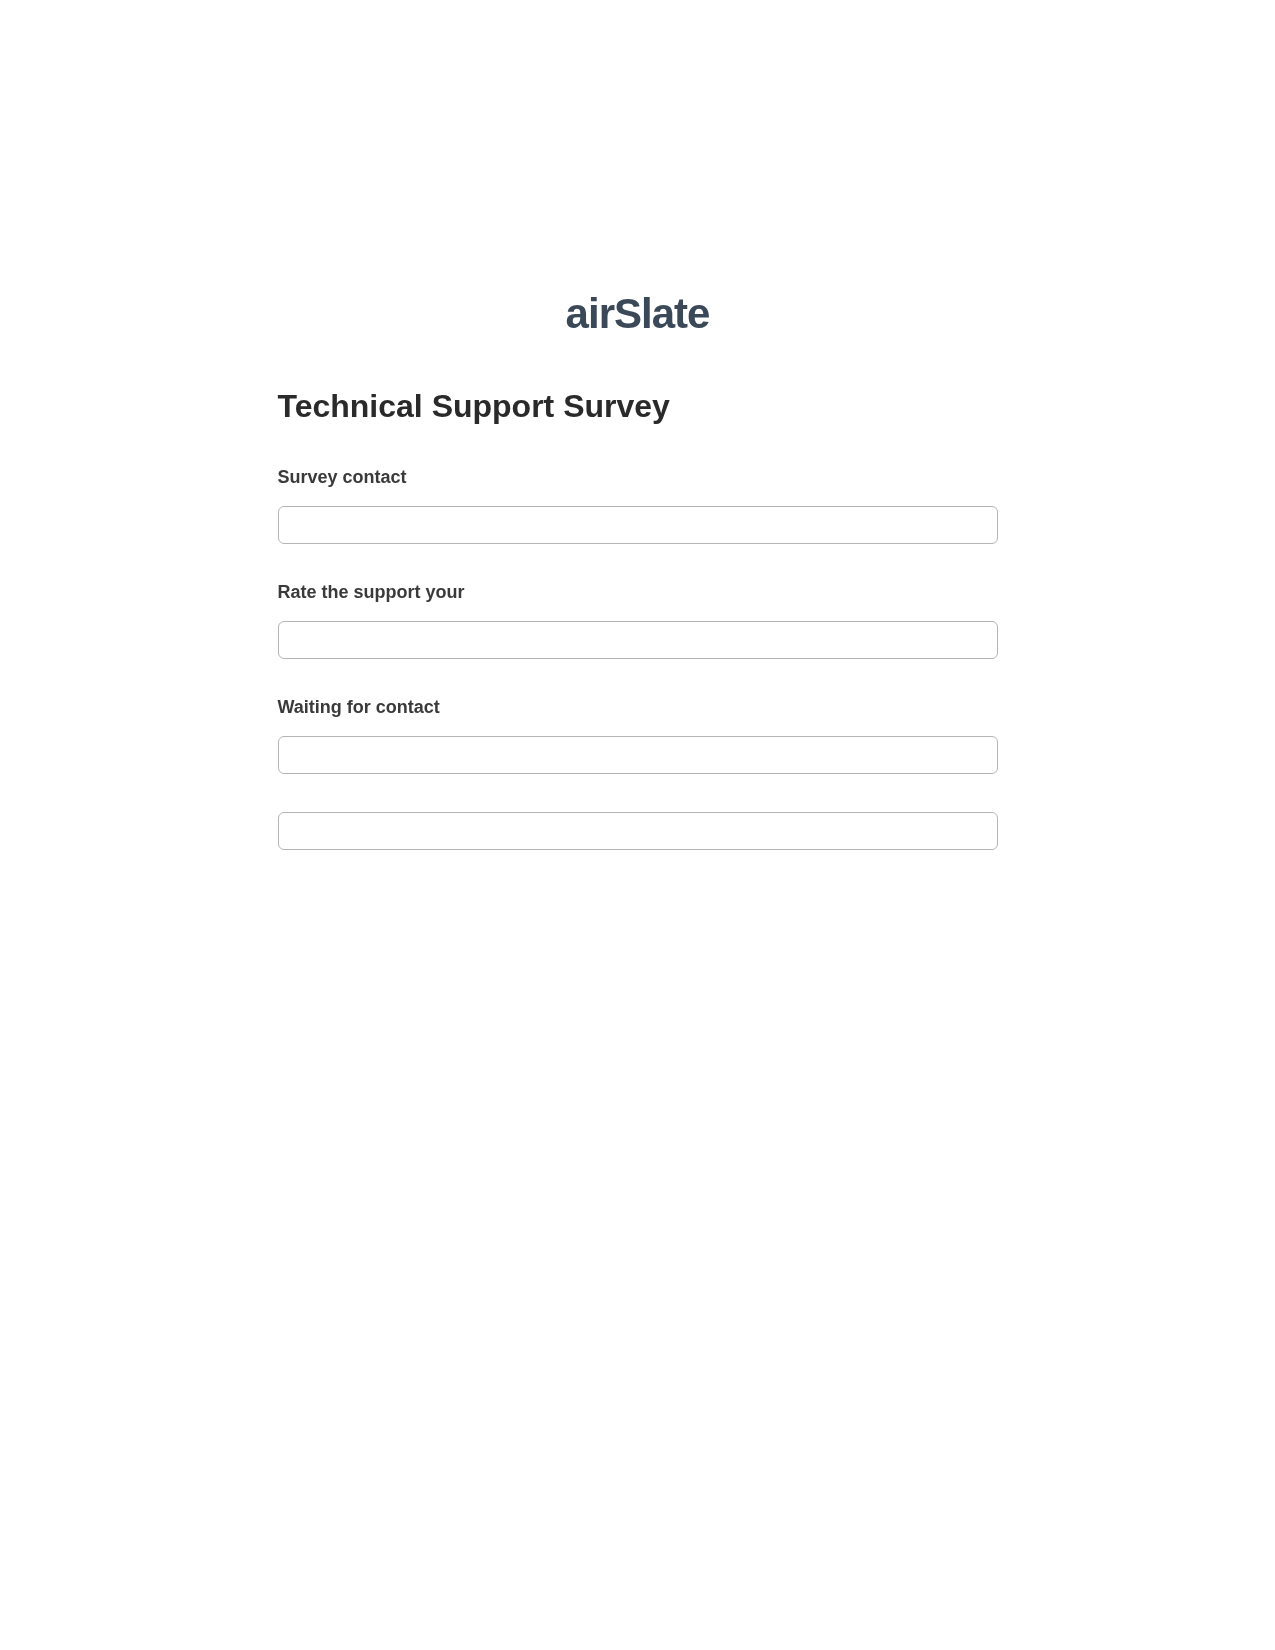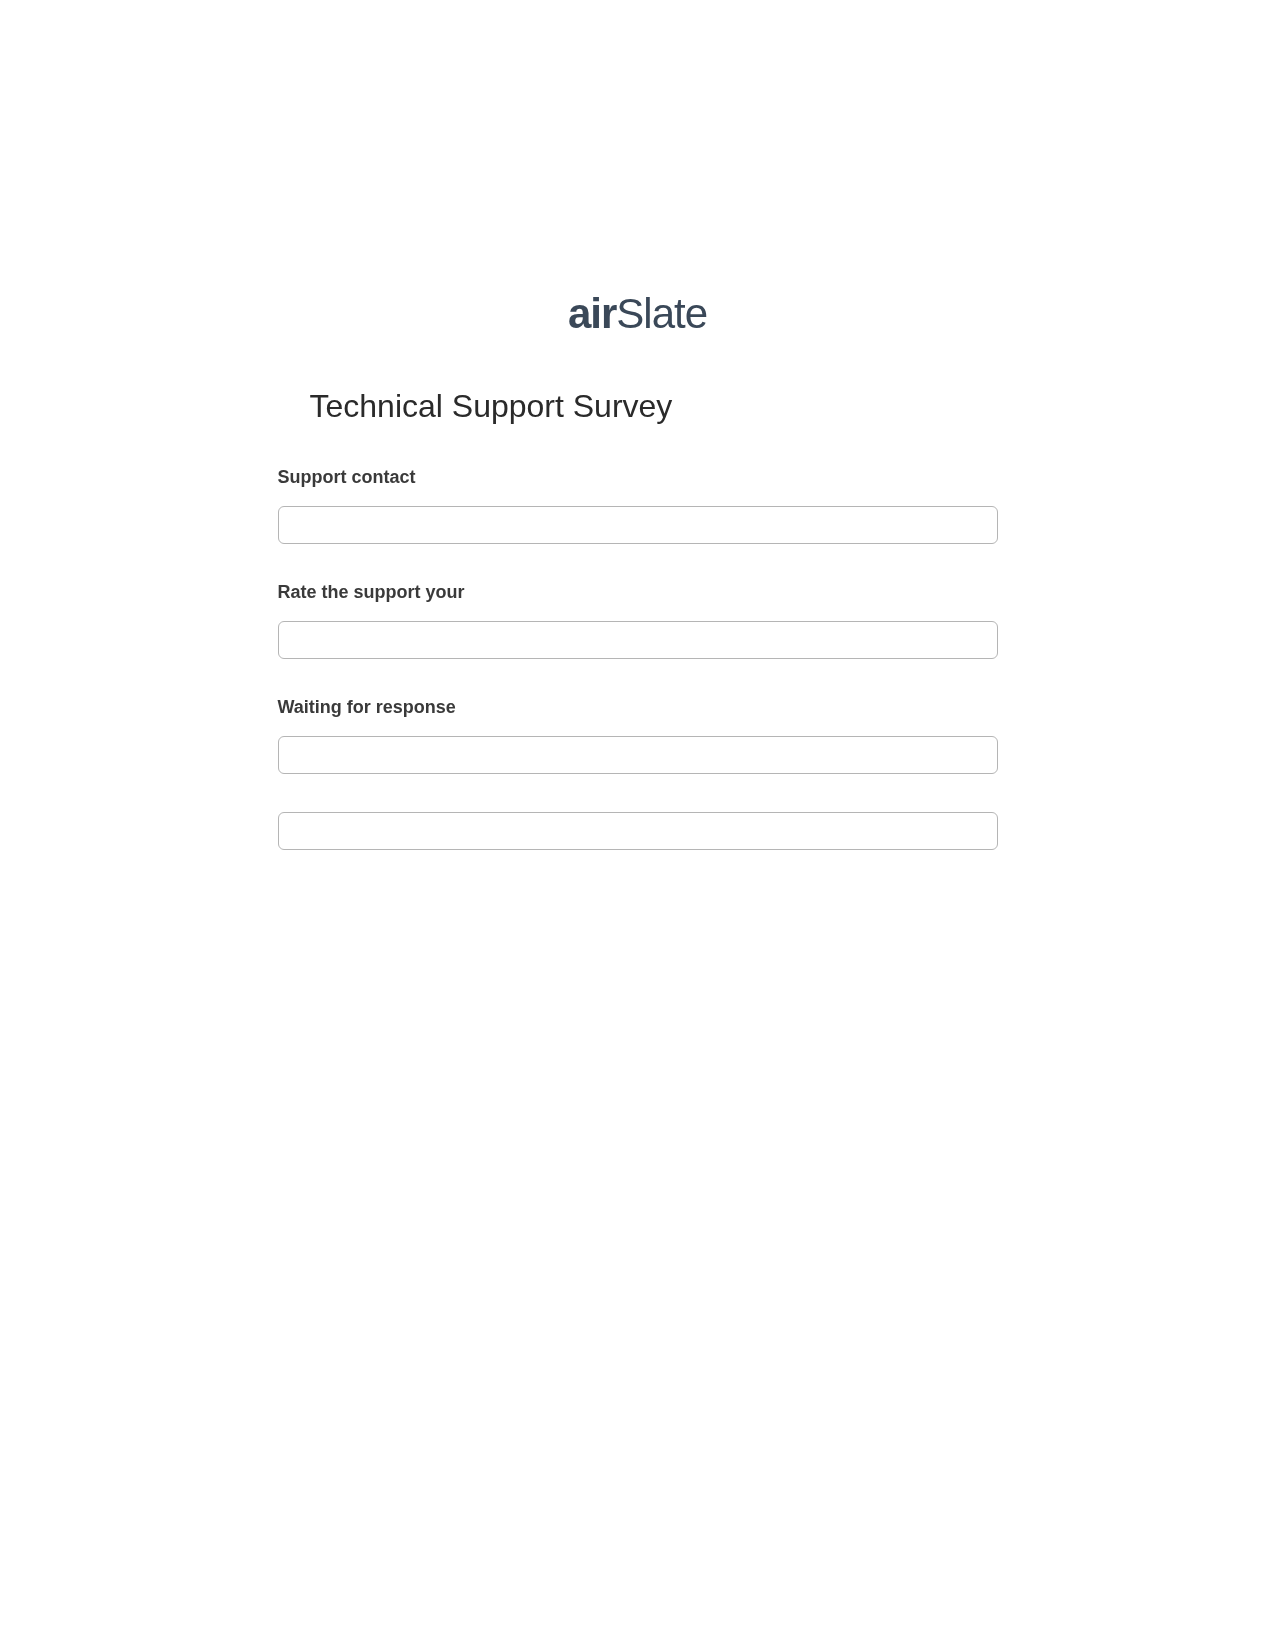--- a/index.html
+++ b/index.html
@@ -26,28 +26,27 @@
     .logo-text {
       font-size: 42px;
       font-weight: 700;
       color: #3a4858;
       letter-spacing: -1px;
     }
     .logo-air {
       font-weight: 700;
     }
     .logo-slate {
-      font-weight: 400;
+      font-weight: 700;
     }
     .form-title {
       font-size: 32px;
-      font-weight: 400;
+      font-weight: 700;
       color: #2a2a2a;
       margin-bottom: 42px;
-      margin-left: 32px;
     }
     .form-group {
       margin-bottom: 38px;
     }
     .form-label {
       display: block;
       font-size: 18px;
       font-weight: 700;
       color: #3a3a3a;
       margin-bottom: 18px;
@@ -66,30 +65,30 @@
 <body>
 
 <div class="container">
   <div class="logo">
     <span class="logo-text"><span class="logo-air">air</span><span class="logo-slate">Slate</span></span>
   </div>
 
   <h1 class="form-title">Technical Support Survey</h1>
 
   <div class="form-group">
-    <label class="form-label">Support contact</label>
+    <label class="form-label">Survey contact</label>
     <input type="text" class="form-input" value="" style="">
   </div>
 
   <div class="form-group">
     <label class="form-label">Rate the support your</label>
     <input type="text" class="form-input" value="" style="">
   </div>
 
   <div class="form-group">
-    <label class="form-label">Waiting for response</label>
+    <label class="form-label">Waiting for contact</label>
     <input type="text" class="form-input" value="" style="">
   </div>
 
   <div class="form-group">
     <input type="text" class="form-input" value="" style="">
   </div>
 </div>
 
 </body></html>

